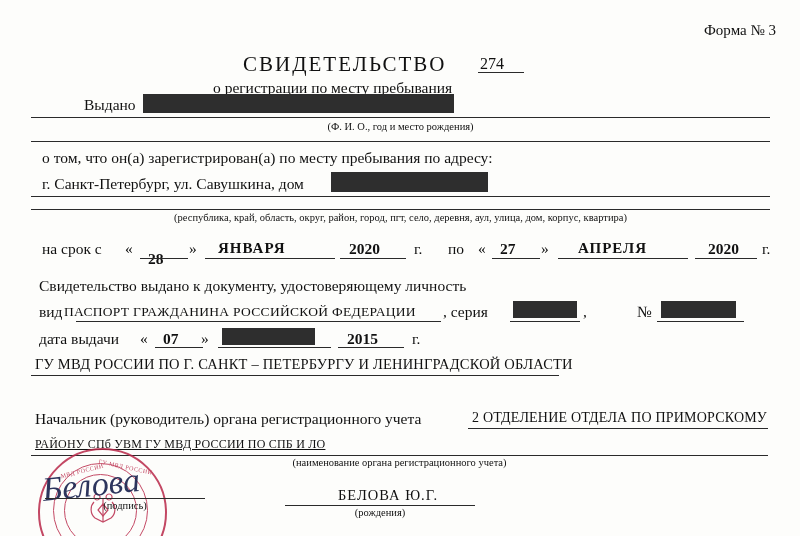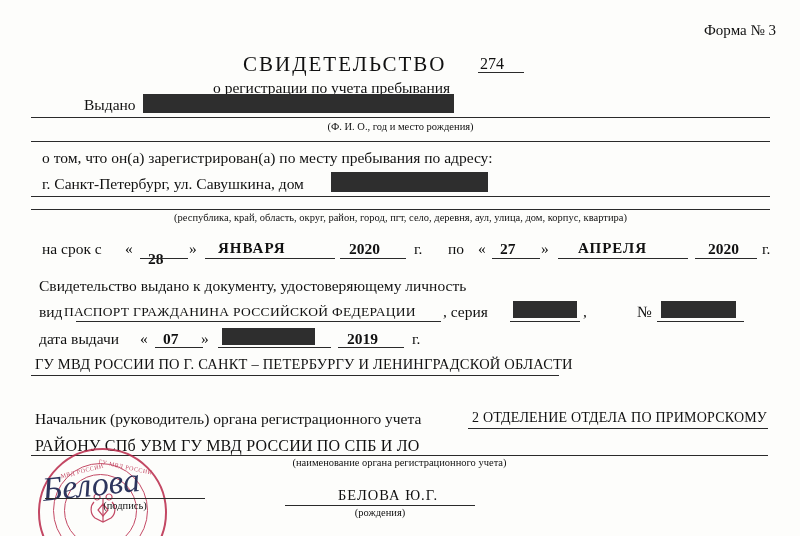--- a/index.html
+++ b/index.html
@@ -120,21 +120,21 @@
 <body>
 
 <div class="page">
 
   <div class="abs form-no">Форма № 3</div>
 
   <div class="abs title">СВИДЕТЕЛЬСТВО</div>
   <div class="abs title-num">274</div>
   <div class="line" style="left:478px; top:72px; width:46px;"></div>
 
-  <div class="abs subtitle">о регистрации по учета пребывания</div>
+  <div class="abs subtitle">о регистрации по месту пребывания</div>
 
   <div class="abs lbl" style="left:84px; top:96px;">Выдано</div>
   <div class="redact" style="left:143px; top:94px; width:311px; height:19px;"></div>
   <div class="line" style="left:31px; top:117px; width:739px;"></div>
 
   <div class="small-center" style="left:31px; top:121px; width:739px;">(Ф. И. О., год и место рождения)</div>
 
   <div class="line" style="left:31px; top:141px; width:739px;"></div>
   <div class="abs lbl" style="left:42px; top:149px;">о том, что он(а) зарегистрирован(а) по месту пребывания по адресу:</div>
 
@@ -184,32 +184,32 @@
   <div class="redact" style="left:661px; top:301px; width:75px; height:17px;"></div>
   <div class="line" style="left:657px; top:321px; width:87px;"></div>
 
   <div class="abs lbl" style="left:39px; top:330px;">дата выдачи</div>
   <div class="abs lbl" style="left:140px; top:330px;">«</div>
   <div class="abs" style="left:163px; top:330px; font-size:15.5px; font-weight:bold;">07</div>
   <div class="abs lbl" style="left:201px; top:330px;">»</div>
   <div class="line" style="left:155px; top:347px; width:48px;"></div>
   <div class="redact" style="left:222px; top:328px; width:93px; height:17px;"></div>
   <div class="line" style="left:218px; top:347px; width:113px;"></div>
-  <div class="abs" style="left:347px; top:330px; font-size:15.5px; font-weight:bold;">2019</div>
+  <div class="abs" style="left:347px; top:330px; font-size:15.5px; font-weight:bold;">2015</div>
   <div class="line" style="left:338px; top:347px; width:66px;"></div>
   <div class="abs lbl" style="left:412px; top:330px;">г.</div>
 
   <div class="abs" style="left:35px; top:356px; font-size:14.5px; letter-spacing:0.2px;">ГУ  МВД  РОССИИ  ПО  Г. САНКТ – ПЕТЕРБУРГУ  И  ЛЕНИНГРАДСКОЙ ОБЛАСТИ</div>
   <div class="line" style="left:31px; top:375px; width:528px;"></div>
 
   <div class="abs lbl" style="left:35px; top:410px;">Начальник (руководитель) органа регистрационного учета</div>
   <div class="abs" style="left:472px; top:410px; font-size:14px; letter-spacing:0.2px;">2 ОТДЕЛЕНИЕ ОТДЕЛА  ПО ПРИМОРСКОМУ</div>
   <div class="line" style="left:468px; top:428px; width:300px;"></div>
 
-  <div class="abs" style="left:35px; top:437px; font-size:16px; letter-spacing:0.2px;">РАЙОНУ СПб УВМ  ГУ  МВД  РОССИИ  ПО  СПБ  И  ЛО</div>
+  <div class="abs" style="left:35px; top:437px; font-size:12px; letter-spacing:0.2px;text-decoration:underline;">РАЙОНУ СПб УВМ  ГУ  МВД  РОССИИ  ПО  СПБ  И  ЛО</div>
   <div class="line" style="left:31px; top:455px; width:737px;"></div>
   <div class="small-center" style="left:31px; top:457px; width:737px;">(наименование органа регистрационного учета)</div>
 
   <div class="stamp">
     <div class="inner"></div>
     <div class="inner2"></div>
     <div class="eagle">
       <svg width="38" height="42" viewBox="0 0 38 42" aria-hidden="true">
         <g fill="none" stroke="#b9294a" stroke-width="1.2">
           <path d="M19 8 L19 32"></path>

